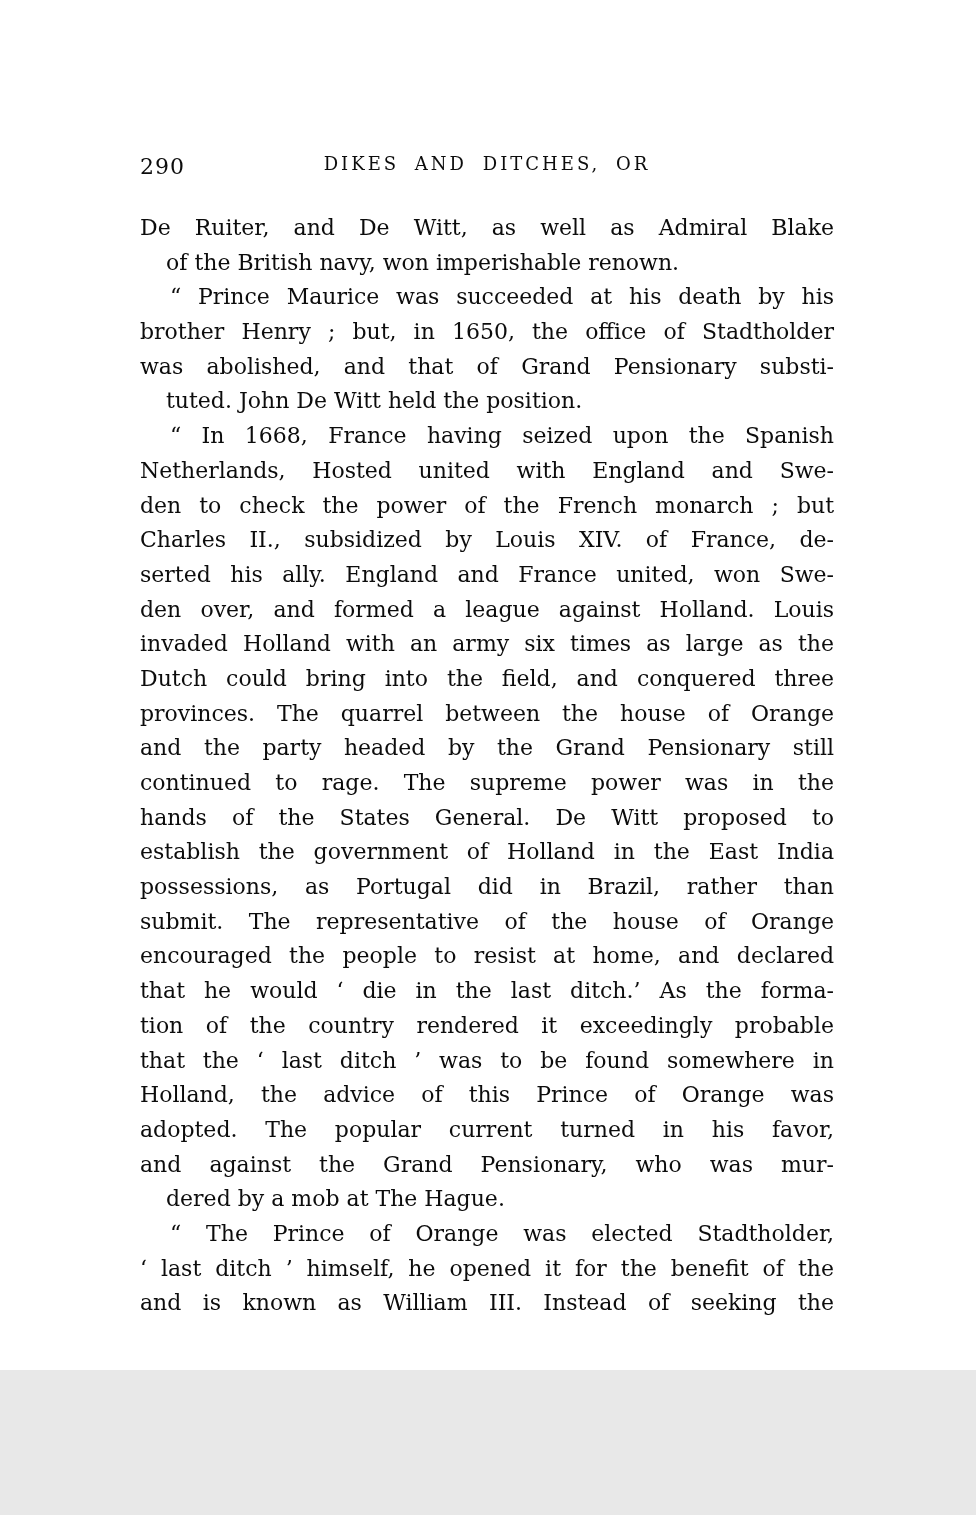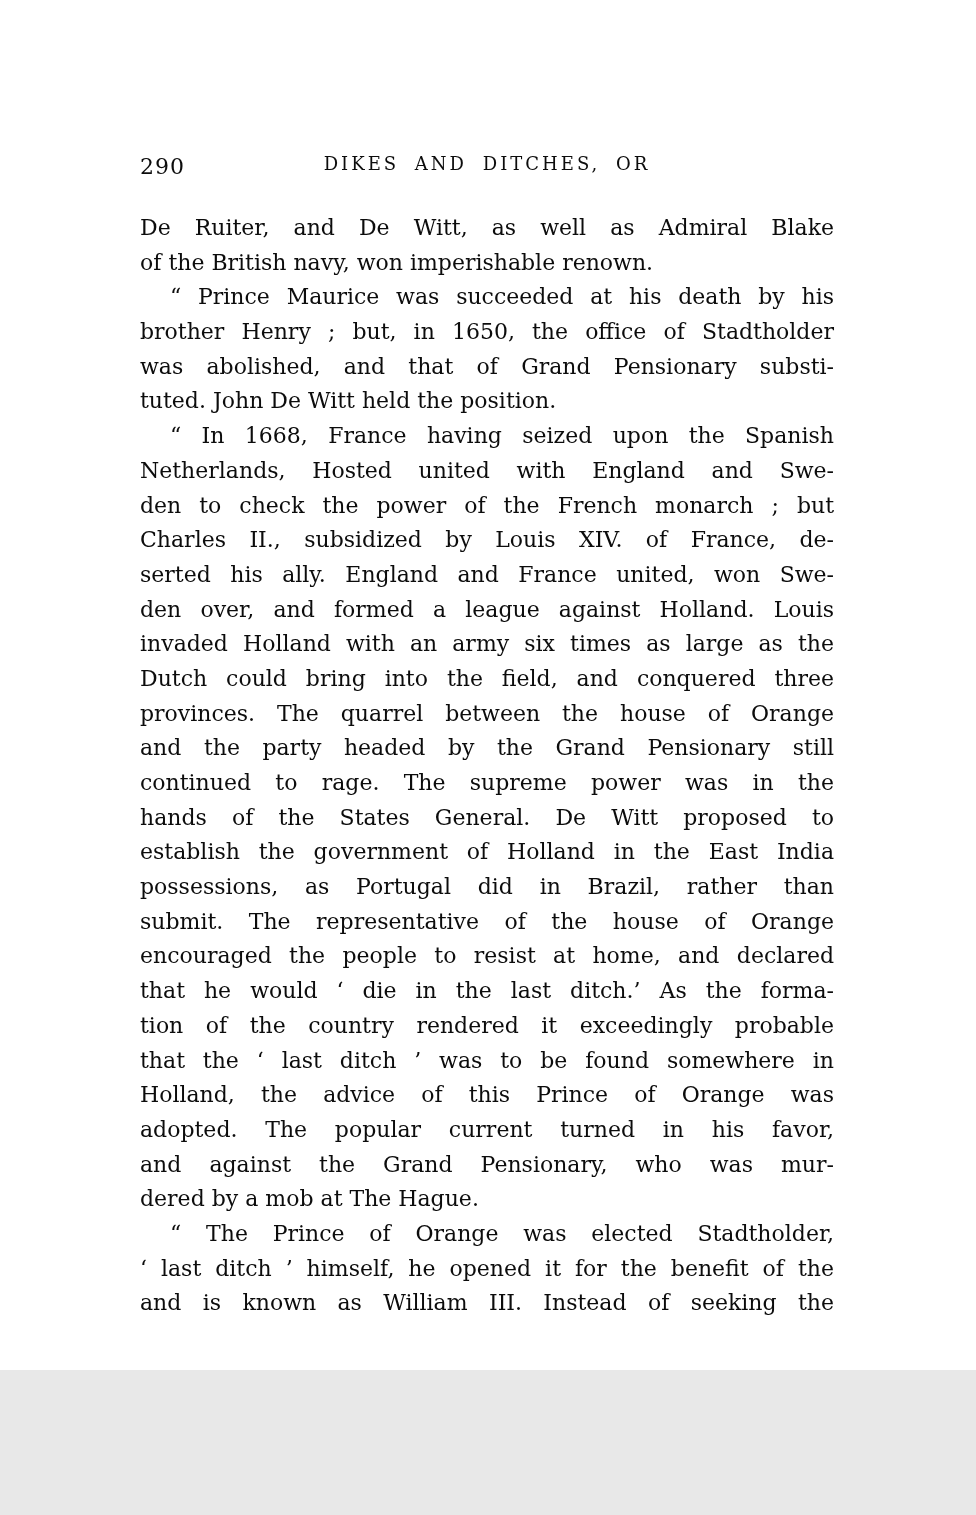--- a/index.html
+++ b/index.html
@@ -51,21 +51,21 @@
   .line {
     text-align: justify;
     text-align-last: justify;
     -moz-text-align-last: justify;
     white-space: nowrap; 
     white-space: normal;
     height: 34.7px;
     overflow: visible;
   }
   .line.first { text-indent: 30px; }
-  .line.last  { text-align-last: left; -moz-text-align-last: left; }
+  .line.last  { text-align-last: left; margin-left: 26px; -moz-text-align-last: left; }
   
   .footer {
     position: absolute;
     left: 628px;
     top: 1392px;
     display: flex;
     align-items: center;
     gap: 7px;
   }
   .hosted {

